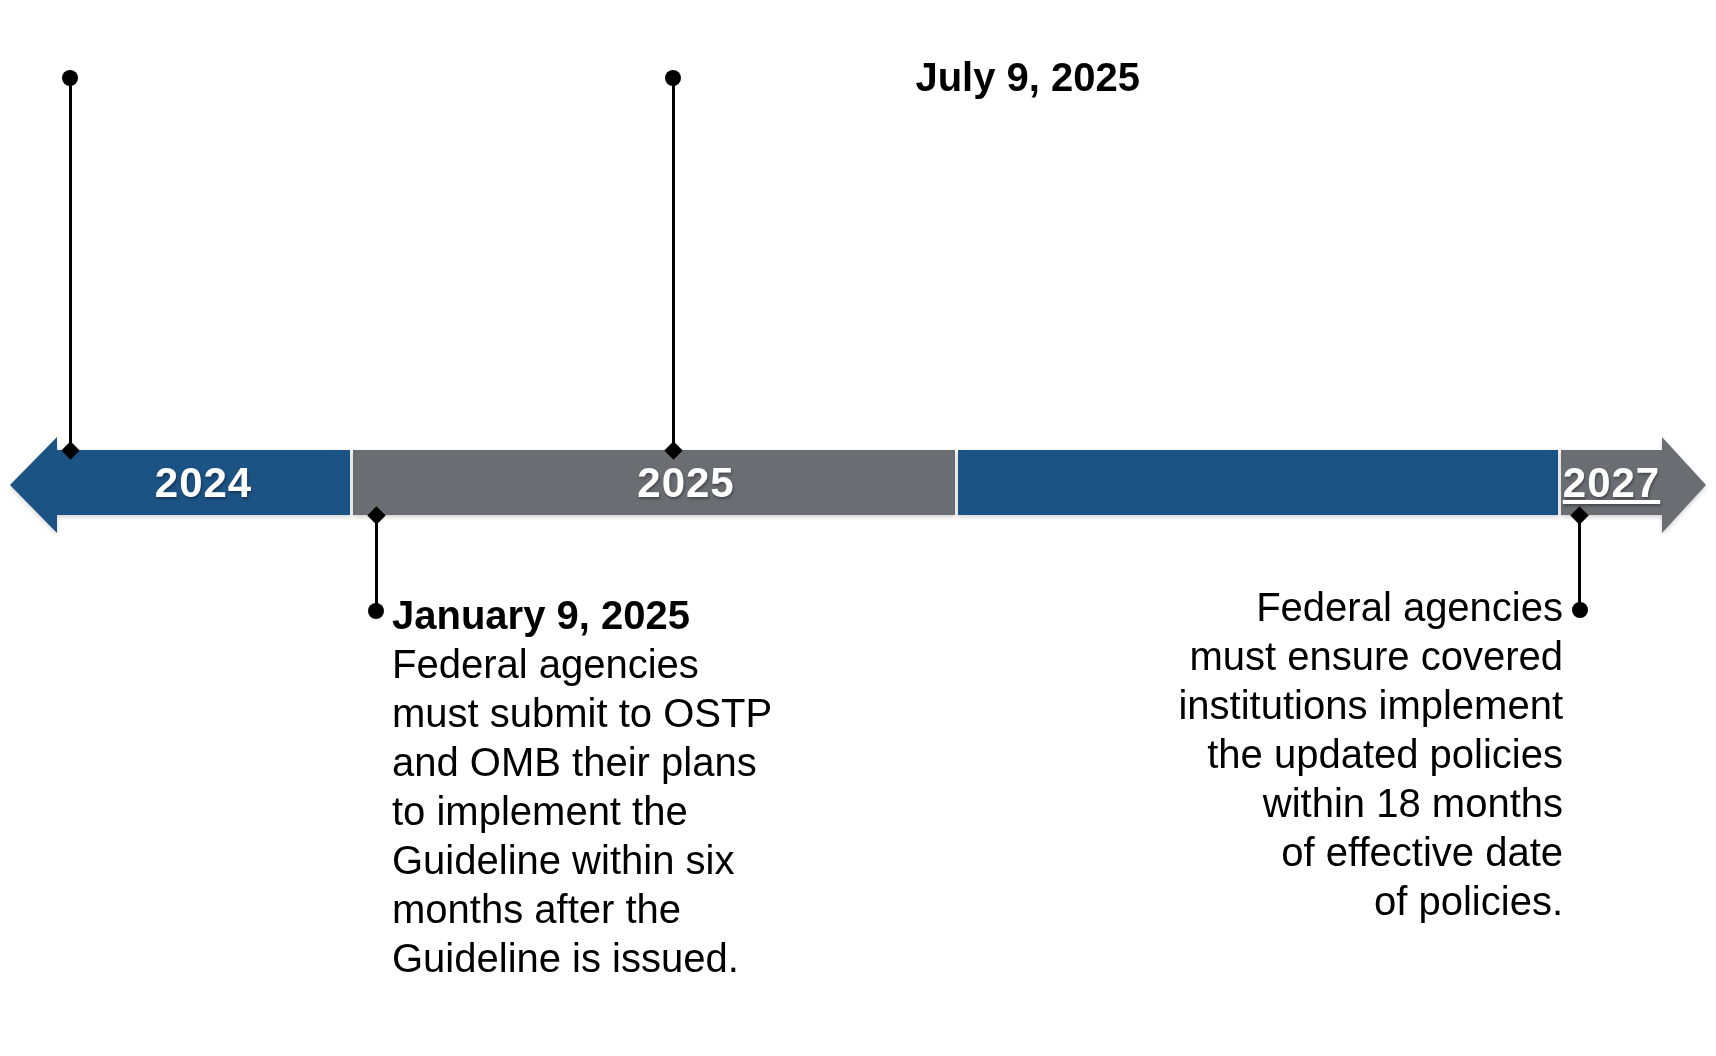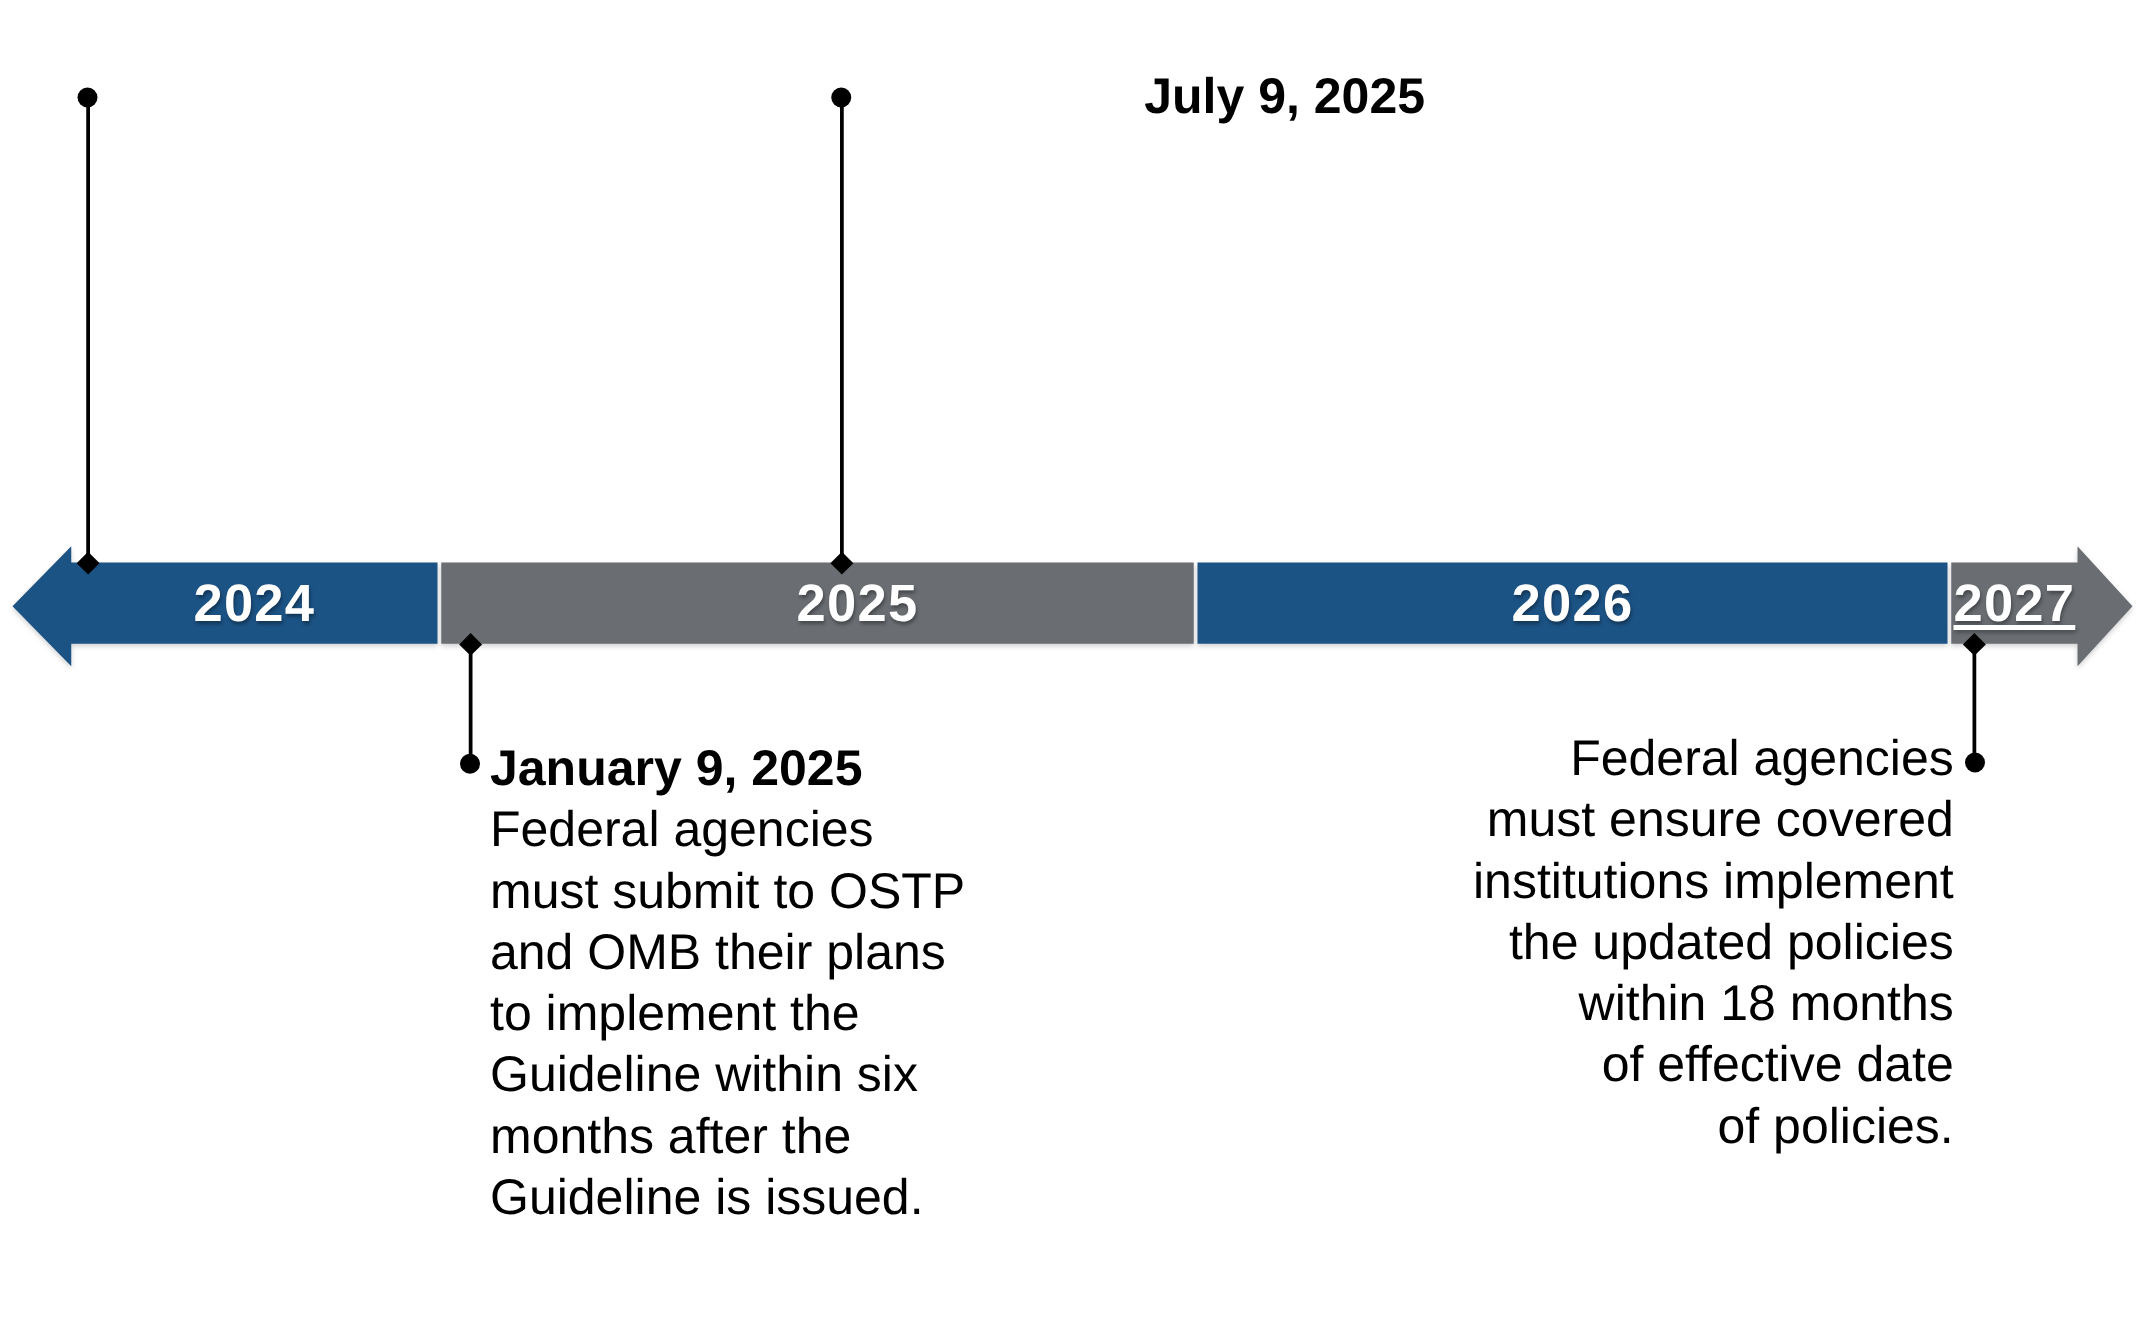--- a/index.html
+++ b/index.html
@@ -90,21 +90,20 @@
 
   <svg id="timeline-svg" viewBox="0 0 1716 100" xmlns="http://www.w3.org/2000/svg" aria-hidden="true">
     <polygon points="10,48 57,0 57,13 350,13 350,78 57,78 57,96" fill="#1C5385"></polygon>
     <rect x="353" y="13" width="602" height="65" fill="#6A6E73"></rect>
     <rect x="958" y="13" width="600" height="65" fill="#1C5385"></rect>
     <polygon points="1561,13 1662,13 1662,0 1706,48 1662,96 1662,78 1561,78" fill="#6A6E73"></polygon>
   </svg>
 
   <div class="year-label" id="year-2024">2024</div>
   <div class="year-label" id="year-2025">2025</div>
-  <div class="year-label" id="year-2026">2026</div>
   <div class="year-label" id="year-2027">2027</div>
 
   <div class="bullet" style="left:62px;  top:70px;"></div>
   <div class="connector" style="left:69px;  top:84px;  height:368px;"></div>
   <div class="diamond" style="left:64px;  top:444px;"></div>
 
   <div class="bullet" style="left:665px; top:70px;"></div>
   <div class="connector" style="left:672px; top:84px;  height:368px;"></div>
   <div class="diamond" style="left:667px; top:444px;"></div>
 

